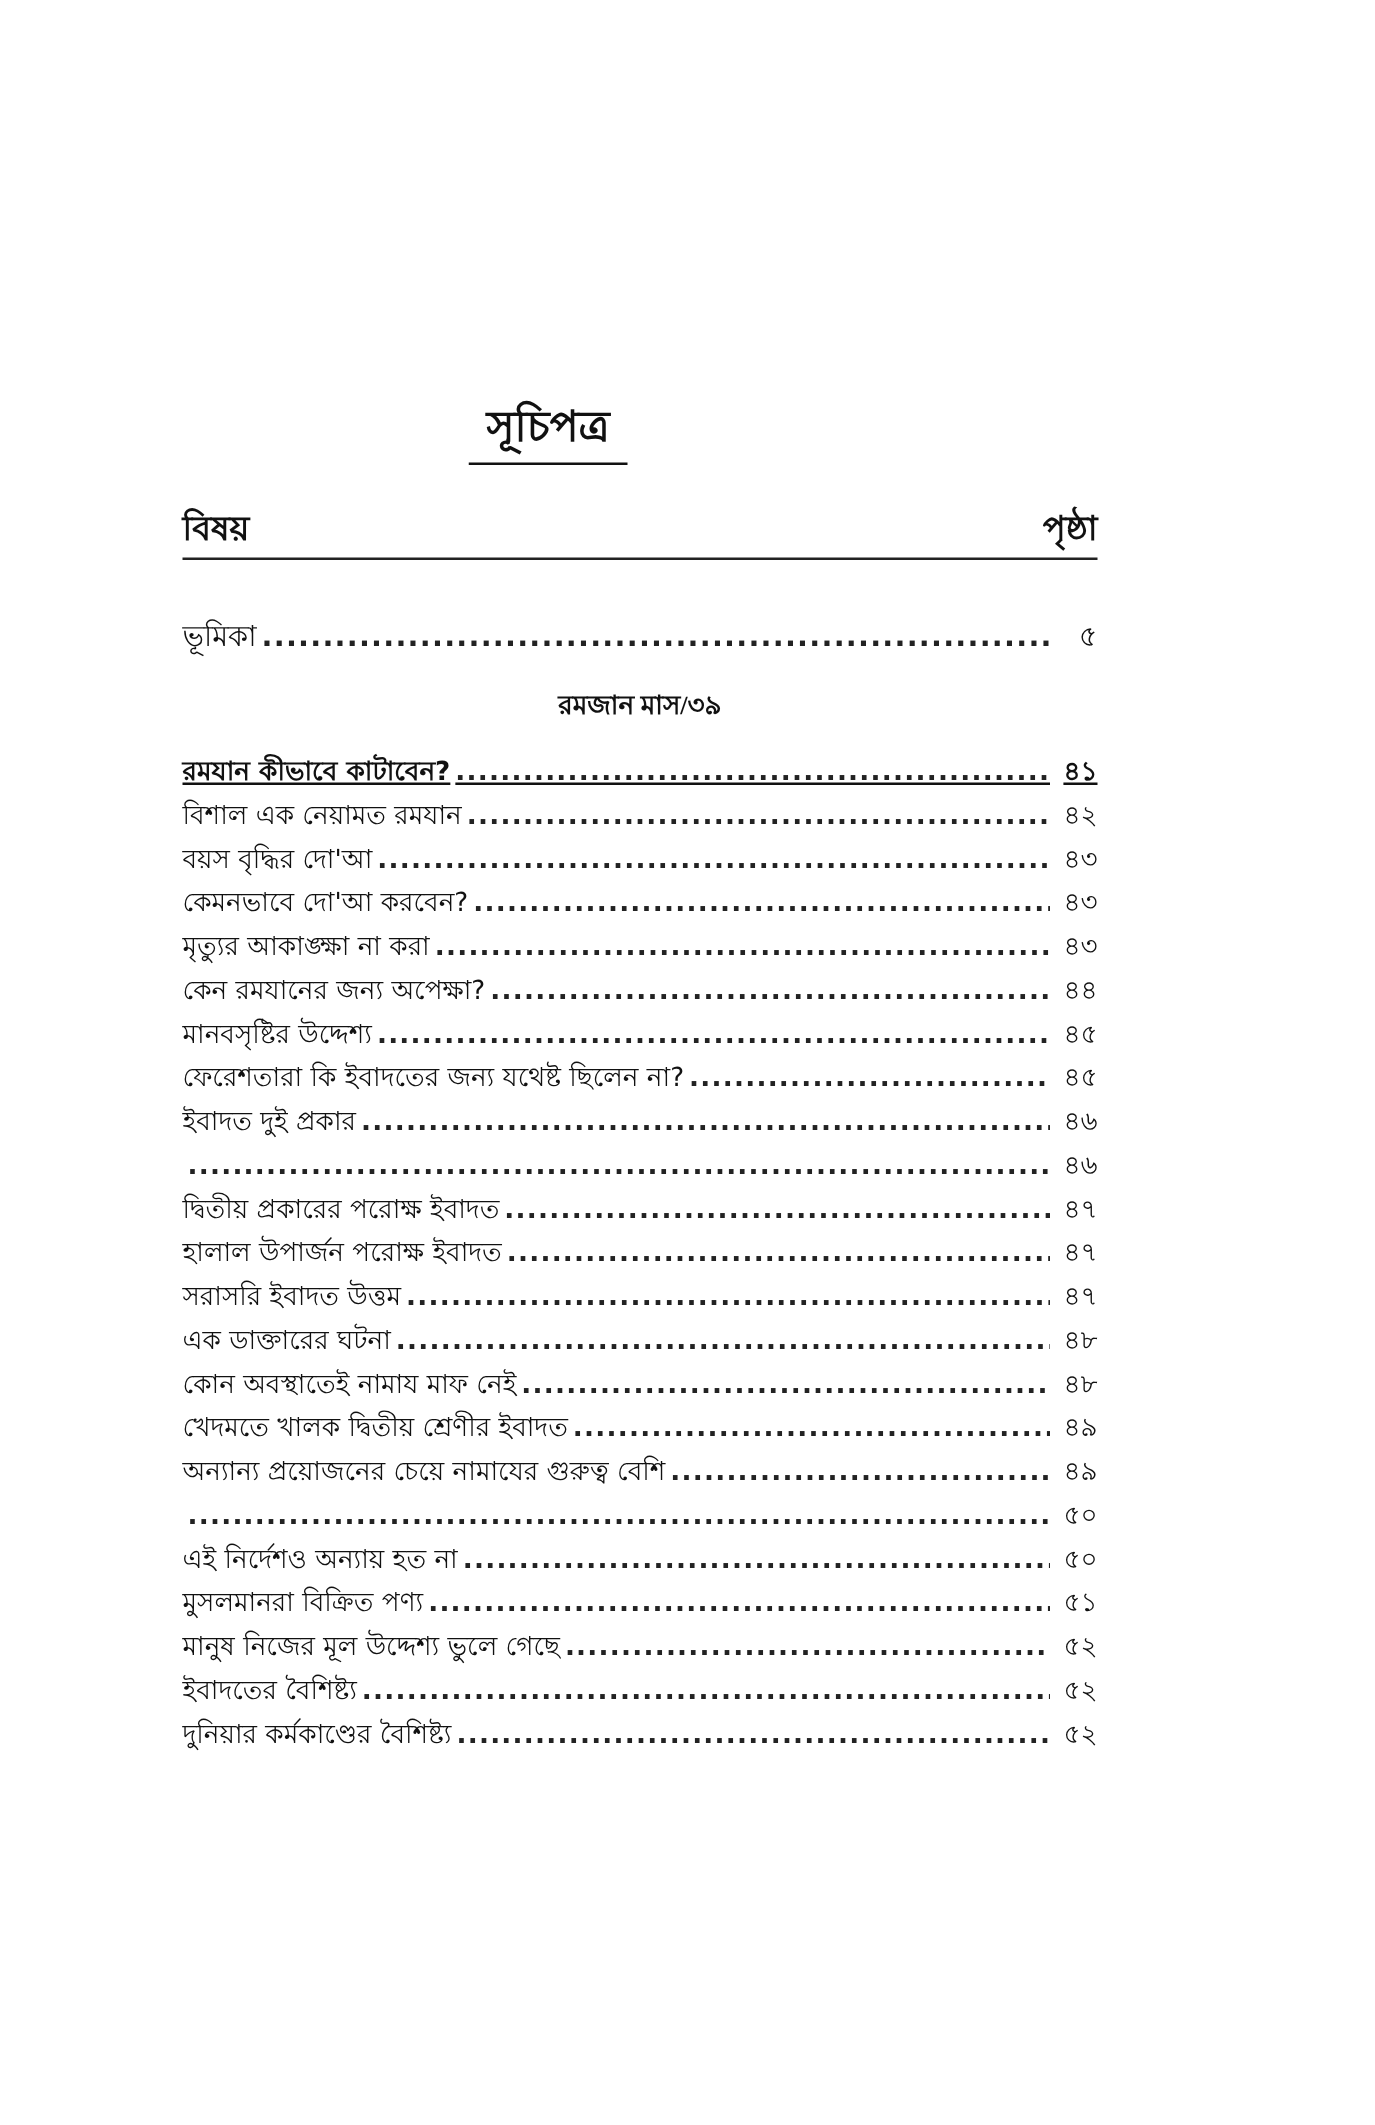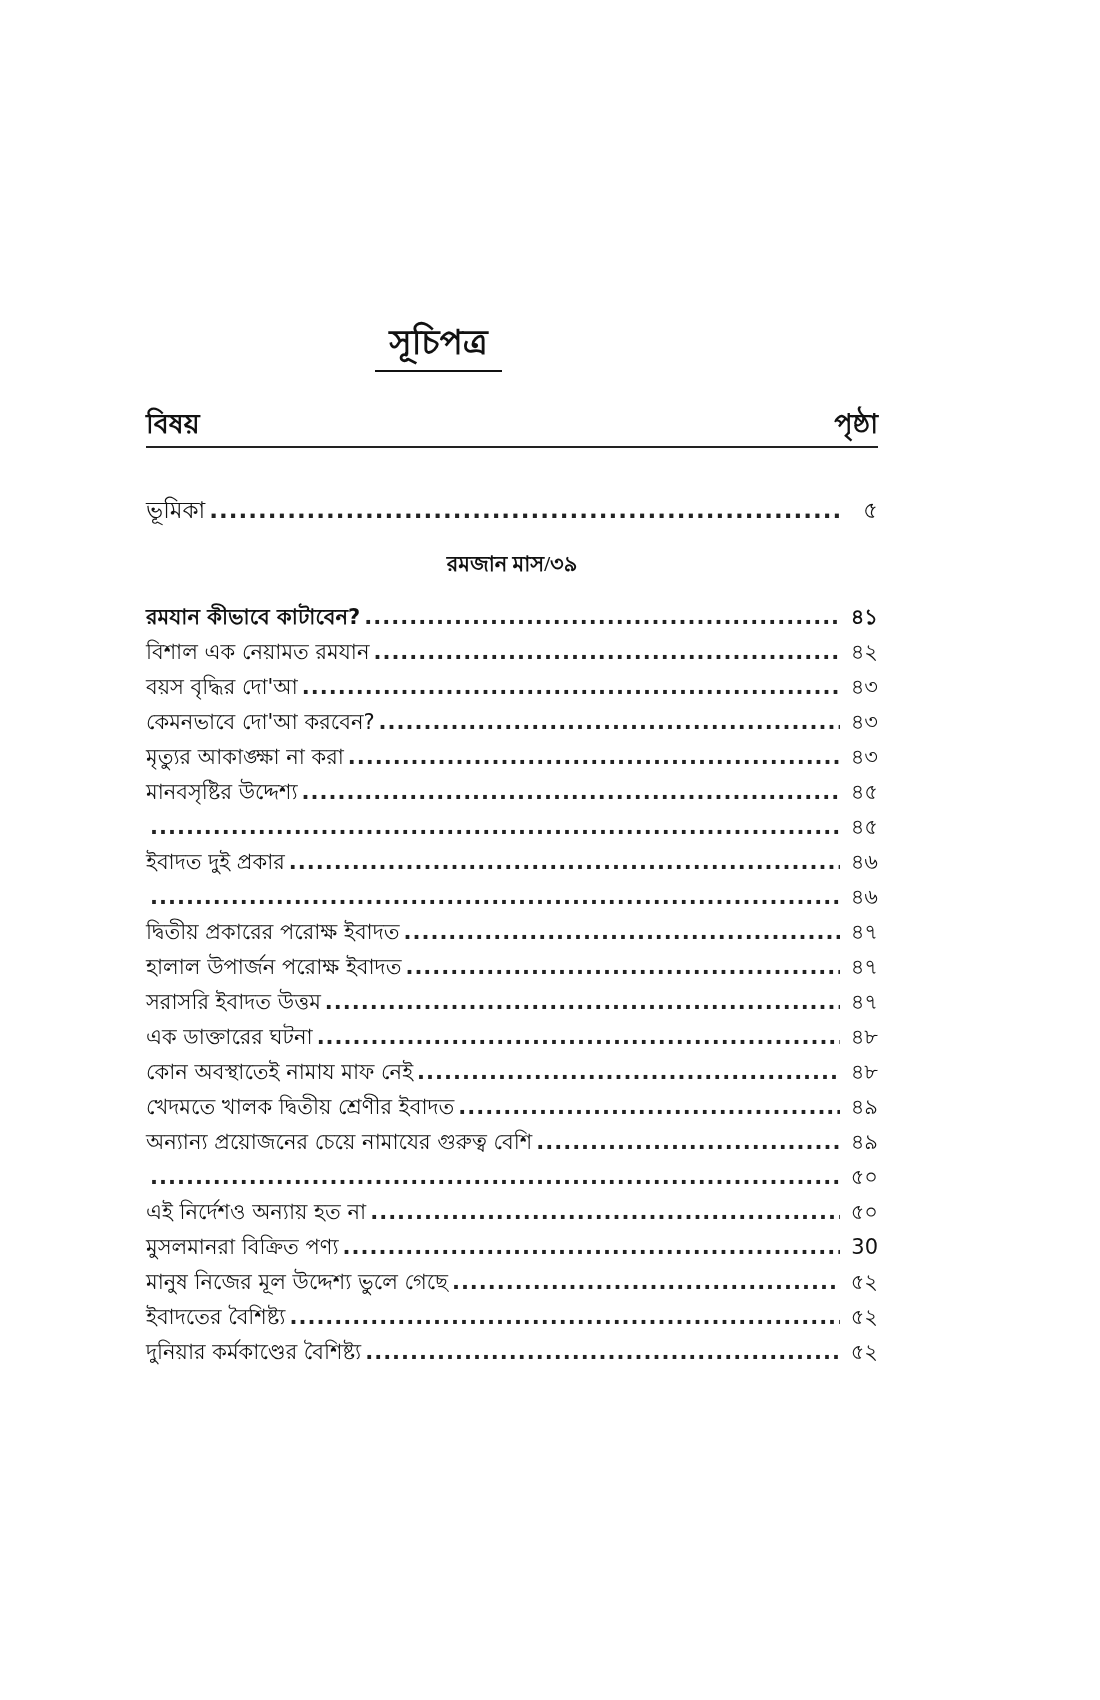--- a/index.html
+++ b/index.html
@@ -74,21 +74,21 @@
     .row .page {
       flex: 0 0 auto;
       text-align: right;
       min-width: 34px;
     }
     .row.intro {
       height: 40px;
       font-size: 23px;
       line-height: 40px;
     }
-    .row.bold { font-weight: bold; }
+    .row.bold { font-weight: bold; text-decoration: underline; }
     .section-heading {
       text-align: center;
       font-size: 21px;
       font-weight: bold;
       height: 48px;
       line-height: 48px;
       margin: 10px 0 12px 0;
       font-family: Liberation Serif, serif;
     }
   </style>
@@ -133,25 +133,31 @@
         <span class="title">কেমনভাবে দো'আ করবেন?</span>
         <span class="leader"></span>
         <span class="page">৪৩</span>
       </div>
       <div class="row">
         <span class="title">মৃত্যুর আকাঙ্ক্ষা না করা</span>
         <span class="leader"></span>
         <span class="page">৪৩</span>
       </div>
       <div class="row">
+        <span class="title">কেন রমযানের জন্য অপেক্ষা?</span>
+        <span class="leader"></span>
+        <span class="page">৪৪</span>
+      </div>
+      <div class="row">
         <span class="title">মানবসৃষ্টির উদ্দেশ্য</span>
         <span class="leader"></span>
         <span class="page">৪৫</span>
       </div>
       <div class="row">
+        <span class="title">ফেরেশতারা কি ইবাদতের জন্য যথেষ্ট ছিলেন না?</span>
         <span class="leader"></span>
         <span class="page">৪৫</span>
       </div>
       <div class="row">
         <span class="title">ইবাদত দুই প্রকার</span>
         <span class="leader"></span>
         <span class="page">৪৬</span>
       </div>
       <div class="row">
         <span class="leader"></span>
@@ -197,21 +203,21 @@
         <span class="page">৫০</span>
       </div>
       <div class="row">
         <span class="title">এই নির্দেশও অন্যায় হত না</span>
         <span class="leader"></span>
         <span class="page">৫০</span>
       </div>
       <div class="row">
         <span class="title">মুসলমানরা বিক্রিত পণ্য</span>
         <span class="leader"></span>
-        <span class="page">30</span>
+        <span class="page">৫১</span>
       </div>
       <div class="row">
         <span class="title">মানুষ নিজের মূল উদ্দেশ্য ভুলে গেছে</span>
         <span class="leader"></span>
         <span class="page">৫২</span>
       </div>
       <div class="row">
         <span class="title">ইবাদতের বৈশিষ্ট্য</span>
         <span class="leader"></span>
         <span class="page">৫২</span>

